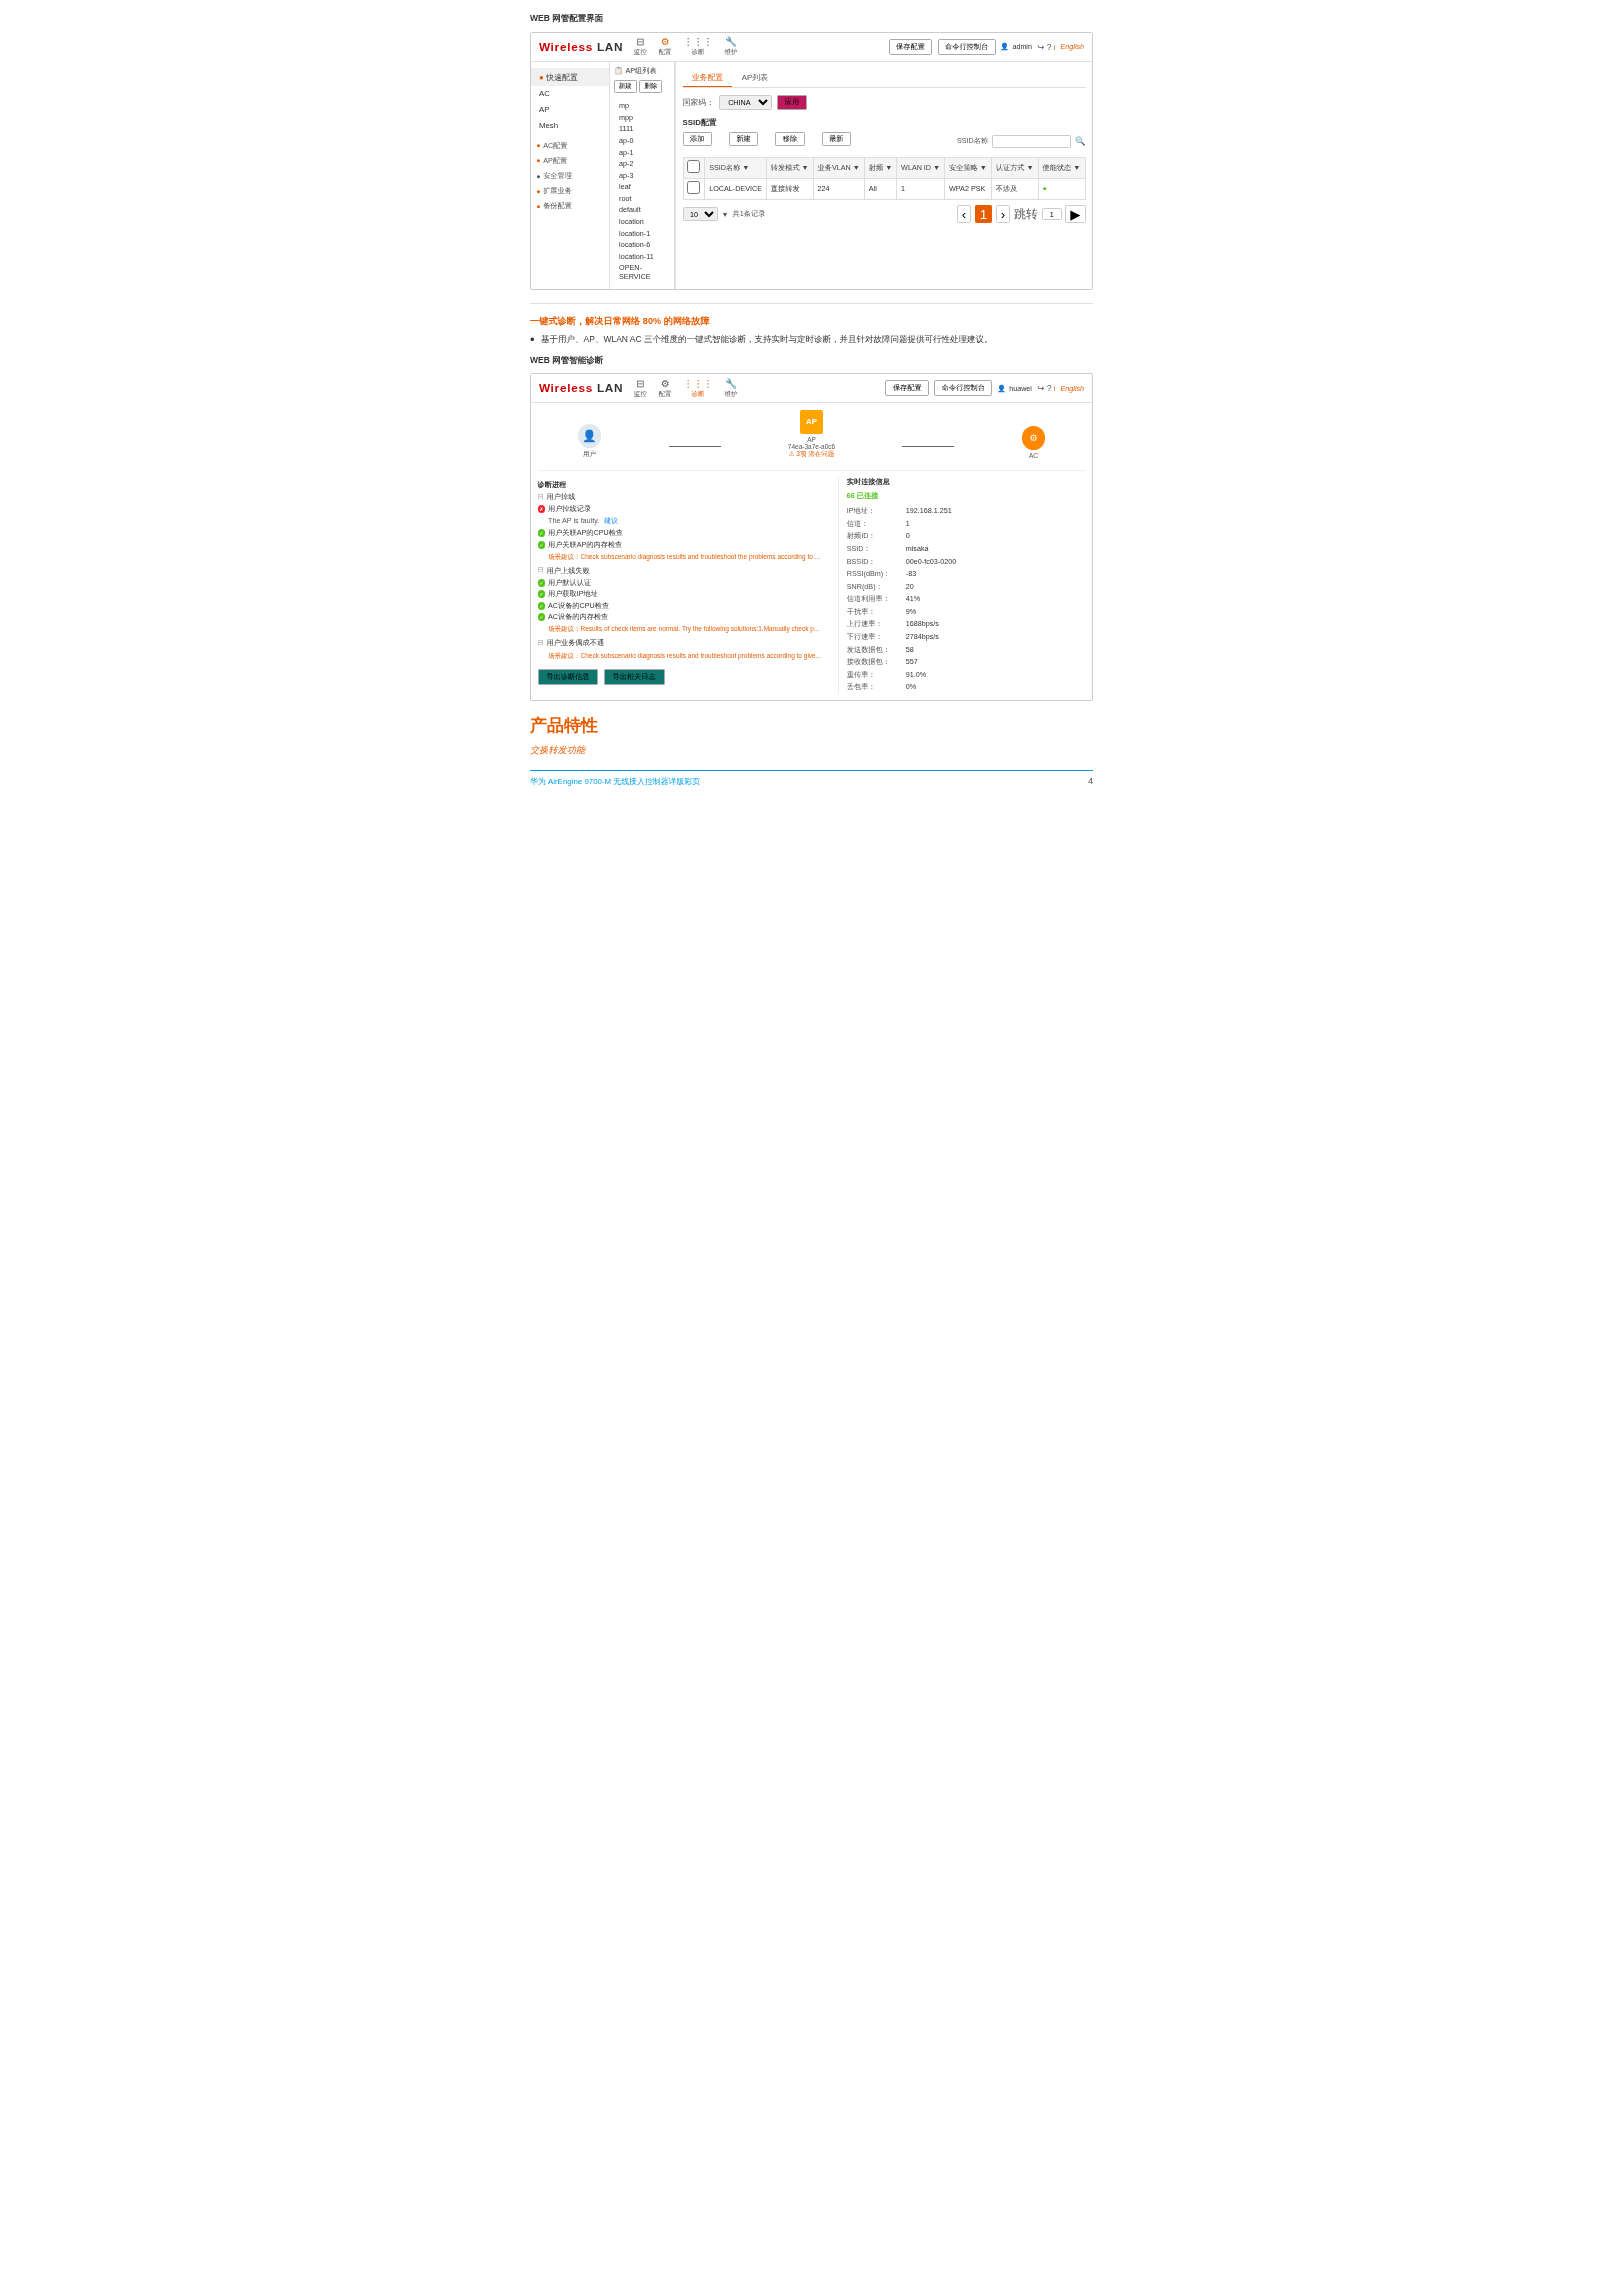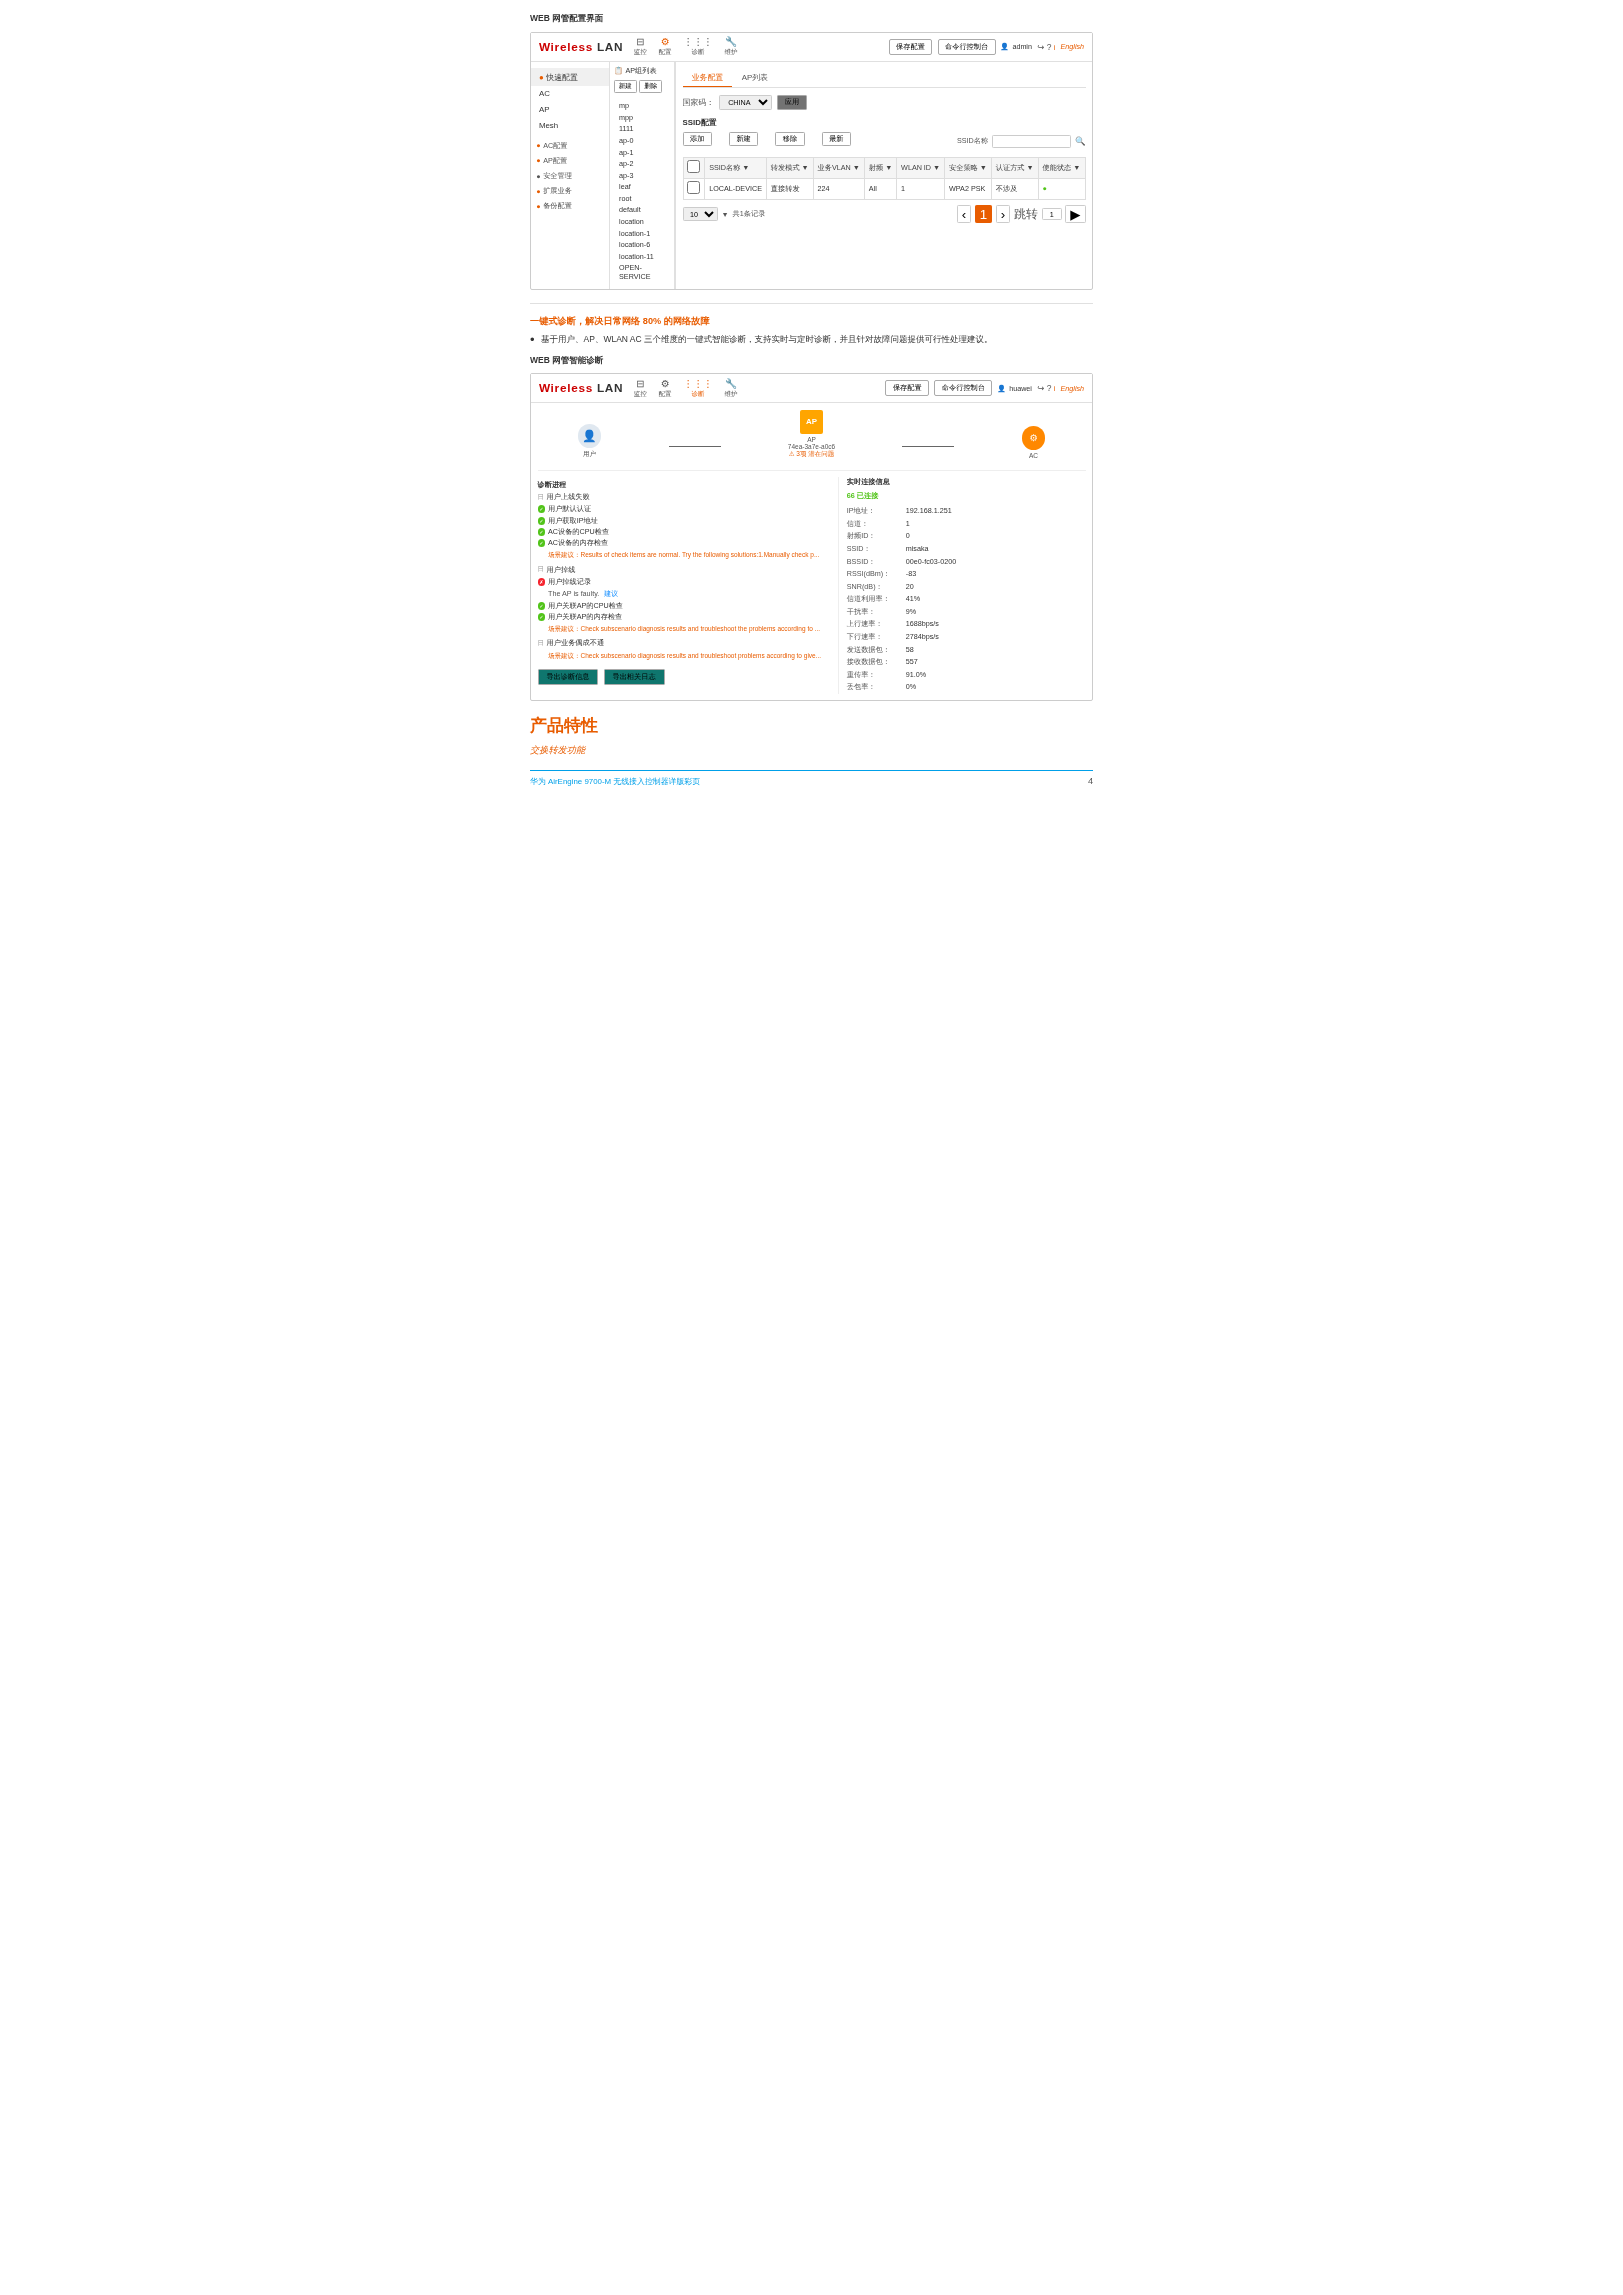--- a/index.html
+++ b/index.html
@@ -163,21 +163,21 @@
     }
     .form-label { color: #555; }
     .form-select {
       border: 0.7px solid #ccc;
       border-radius: 1.3px;
       padding: 1.3px 3.9px;
       font-size: 7.2px;
       min-width: 52px;
     }
     .form-btn {
-      background: #737373;
+      background: #be185d;
       border: 0.7px solid #aaa;
       border-radius: 1.3px;
       padding: 1.3px 6.5px;
       font-size: 7.2px;
       cursor: pointer;
     }
 
     
     .section-heading {
       font-size: 7.9px;
@@ -740,64 +740,64 @@
 
       <div class="diag-content">
 
         <div class="diag-left">
           <div class="diag-steps">
             <div class="diag-step-title">诊断进程</div>
 
             <div>
               <div class="diag-sub-title">
                 <span style="font-size:6.5px; color:#999;">日</span>
-                <span>用户上线失败</span>
-              </div>
-              <div class="diag-step-item">
-                <span class="circle green">✓</span>
-                <span>用户默认认证</span>
-              </div>
-              <div class="diag-step-item">
-                <span class="circle green">✓</span>
-                <span>用户获取IP地址</span>
-              </div>
-              <div class="diag-step-item">
-                <span class="circle green">✓</span>
-                <span>AC设备的CPU检查</span>
-              </div>
-              <div class="diag-step-item">
-                <span class="circle green">✓</span>
-                <span>AC设备的内存检查</span>
-              </div>
-              <div class="diag-suggestion">场景建议：Results of check items are normal. Try the following solutions:1.Manually check p...</div>
-            </div>
-
-            <div>
-              <div class="diag-sub-title">
-                <span style="font-size:6.5px; color:#999;">日</span>
                 <span>用户掉线</span>
               </div>
               <div class="diag-step-item">
                 <span class="circle red">✗</span>
                 <span>用户掉线记录</span>
               </div>
               <div style="padding:1.3px 0 1.3px 10.5px; font-size:7.2px; color:#555;">
                 <span>The AP is faulty.</span>
                 <span style="margin-left:2.6px;"></span>
                 <a href="#" style="color:#1890ff; font-size:7.2px; text-decoration:none;">建议</a>
               </div>
               <div class="diag-step-item">
                 <span class="circle green">✓</span>
                 <span>用户关联AP的CPU检查</span>
               </div>
               <div class="diag-step-item">
                 <span class="circle green">✓</span>
                 <span>用户关联AP的内存检查</span>
               </div>
               <div class="diag-suggestion">场景建议：Check subscenario diagnosis results and troubleshoot the problems according to ...</div>
+            </div>
+
+            <div>
+              <div class="diag-sub-title">
+                <span style="font-size:6.5px; color:#999;">日</span>
+                <span>用户上线失败</span>
+              </div>
+              <div class="diag-step-item">
+                <span class="circle green">✓</span>
+                <span>用户默认认证</span>
+              </div>
+              <div class="diag-step-item">
+                <span class="circle green">✓</span>
+                <span>用户获取IP地址</span>
+              </div>
+              <div class="diag-step-item">
+                <span class="circle green">✓</span>
+                <span>AC设备的CPU检查</span>
+              </div>
+              <div class="diag-step-item">
+                <span class="circle green">✓</span>
+                <span>AC设备的内存检查</span>
+              </div>
+              <div class="diag-suggestion">场景建议：Results of check items are normal. Try the following solutions:1.Manually check p...</div>
             </div>
 
             <div>
               <div class="diag-sub-title">
                 <span style="font-size:6.5px; color:#999;">日</span>
                 <span>用户业务偶成不通</span>
               </div>
               <div class="diag-suggestion">场景建议：Check subscenario diagnosis results and troubleshoot problems according to give...</div>
             </div>
 

